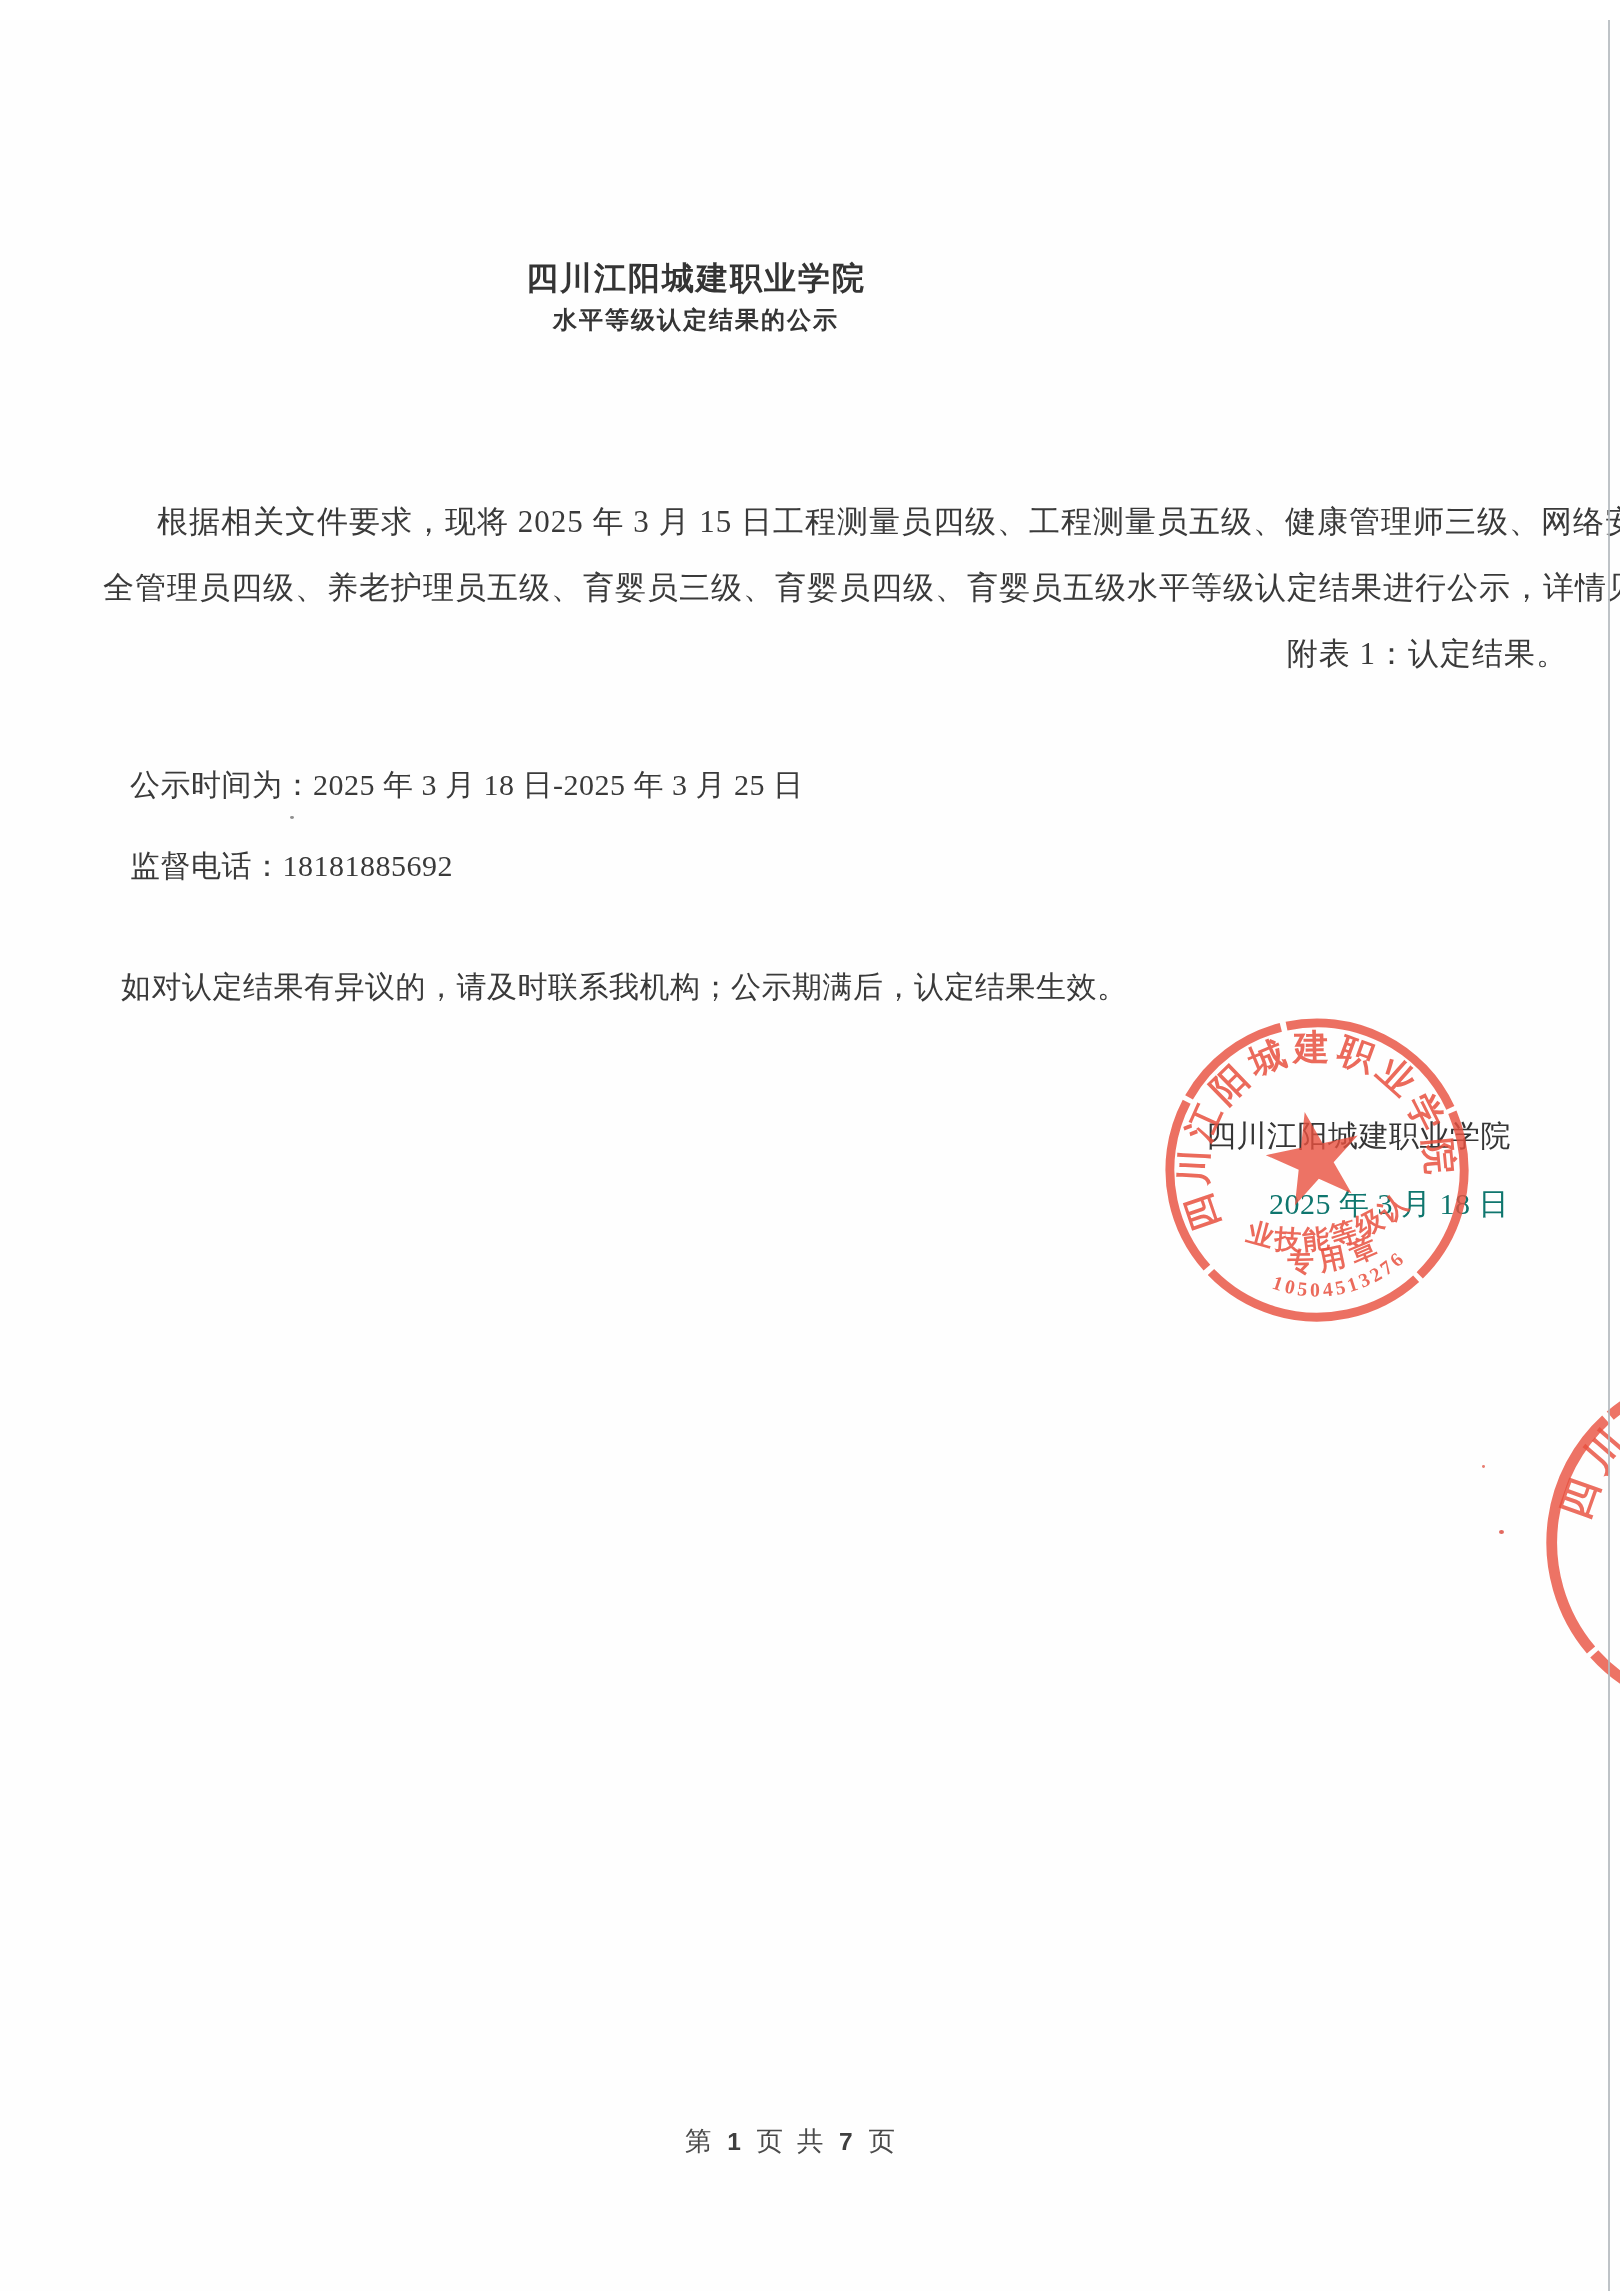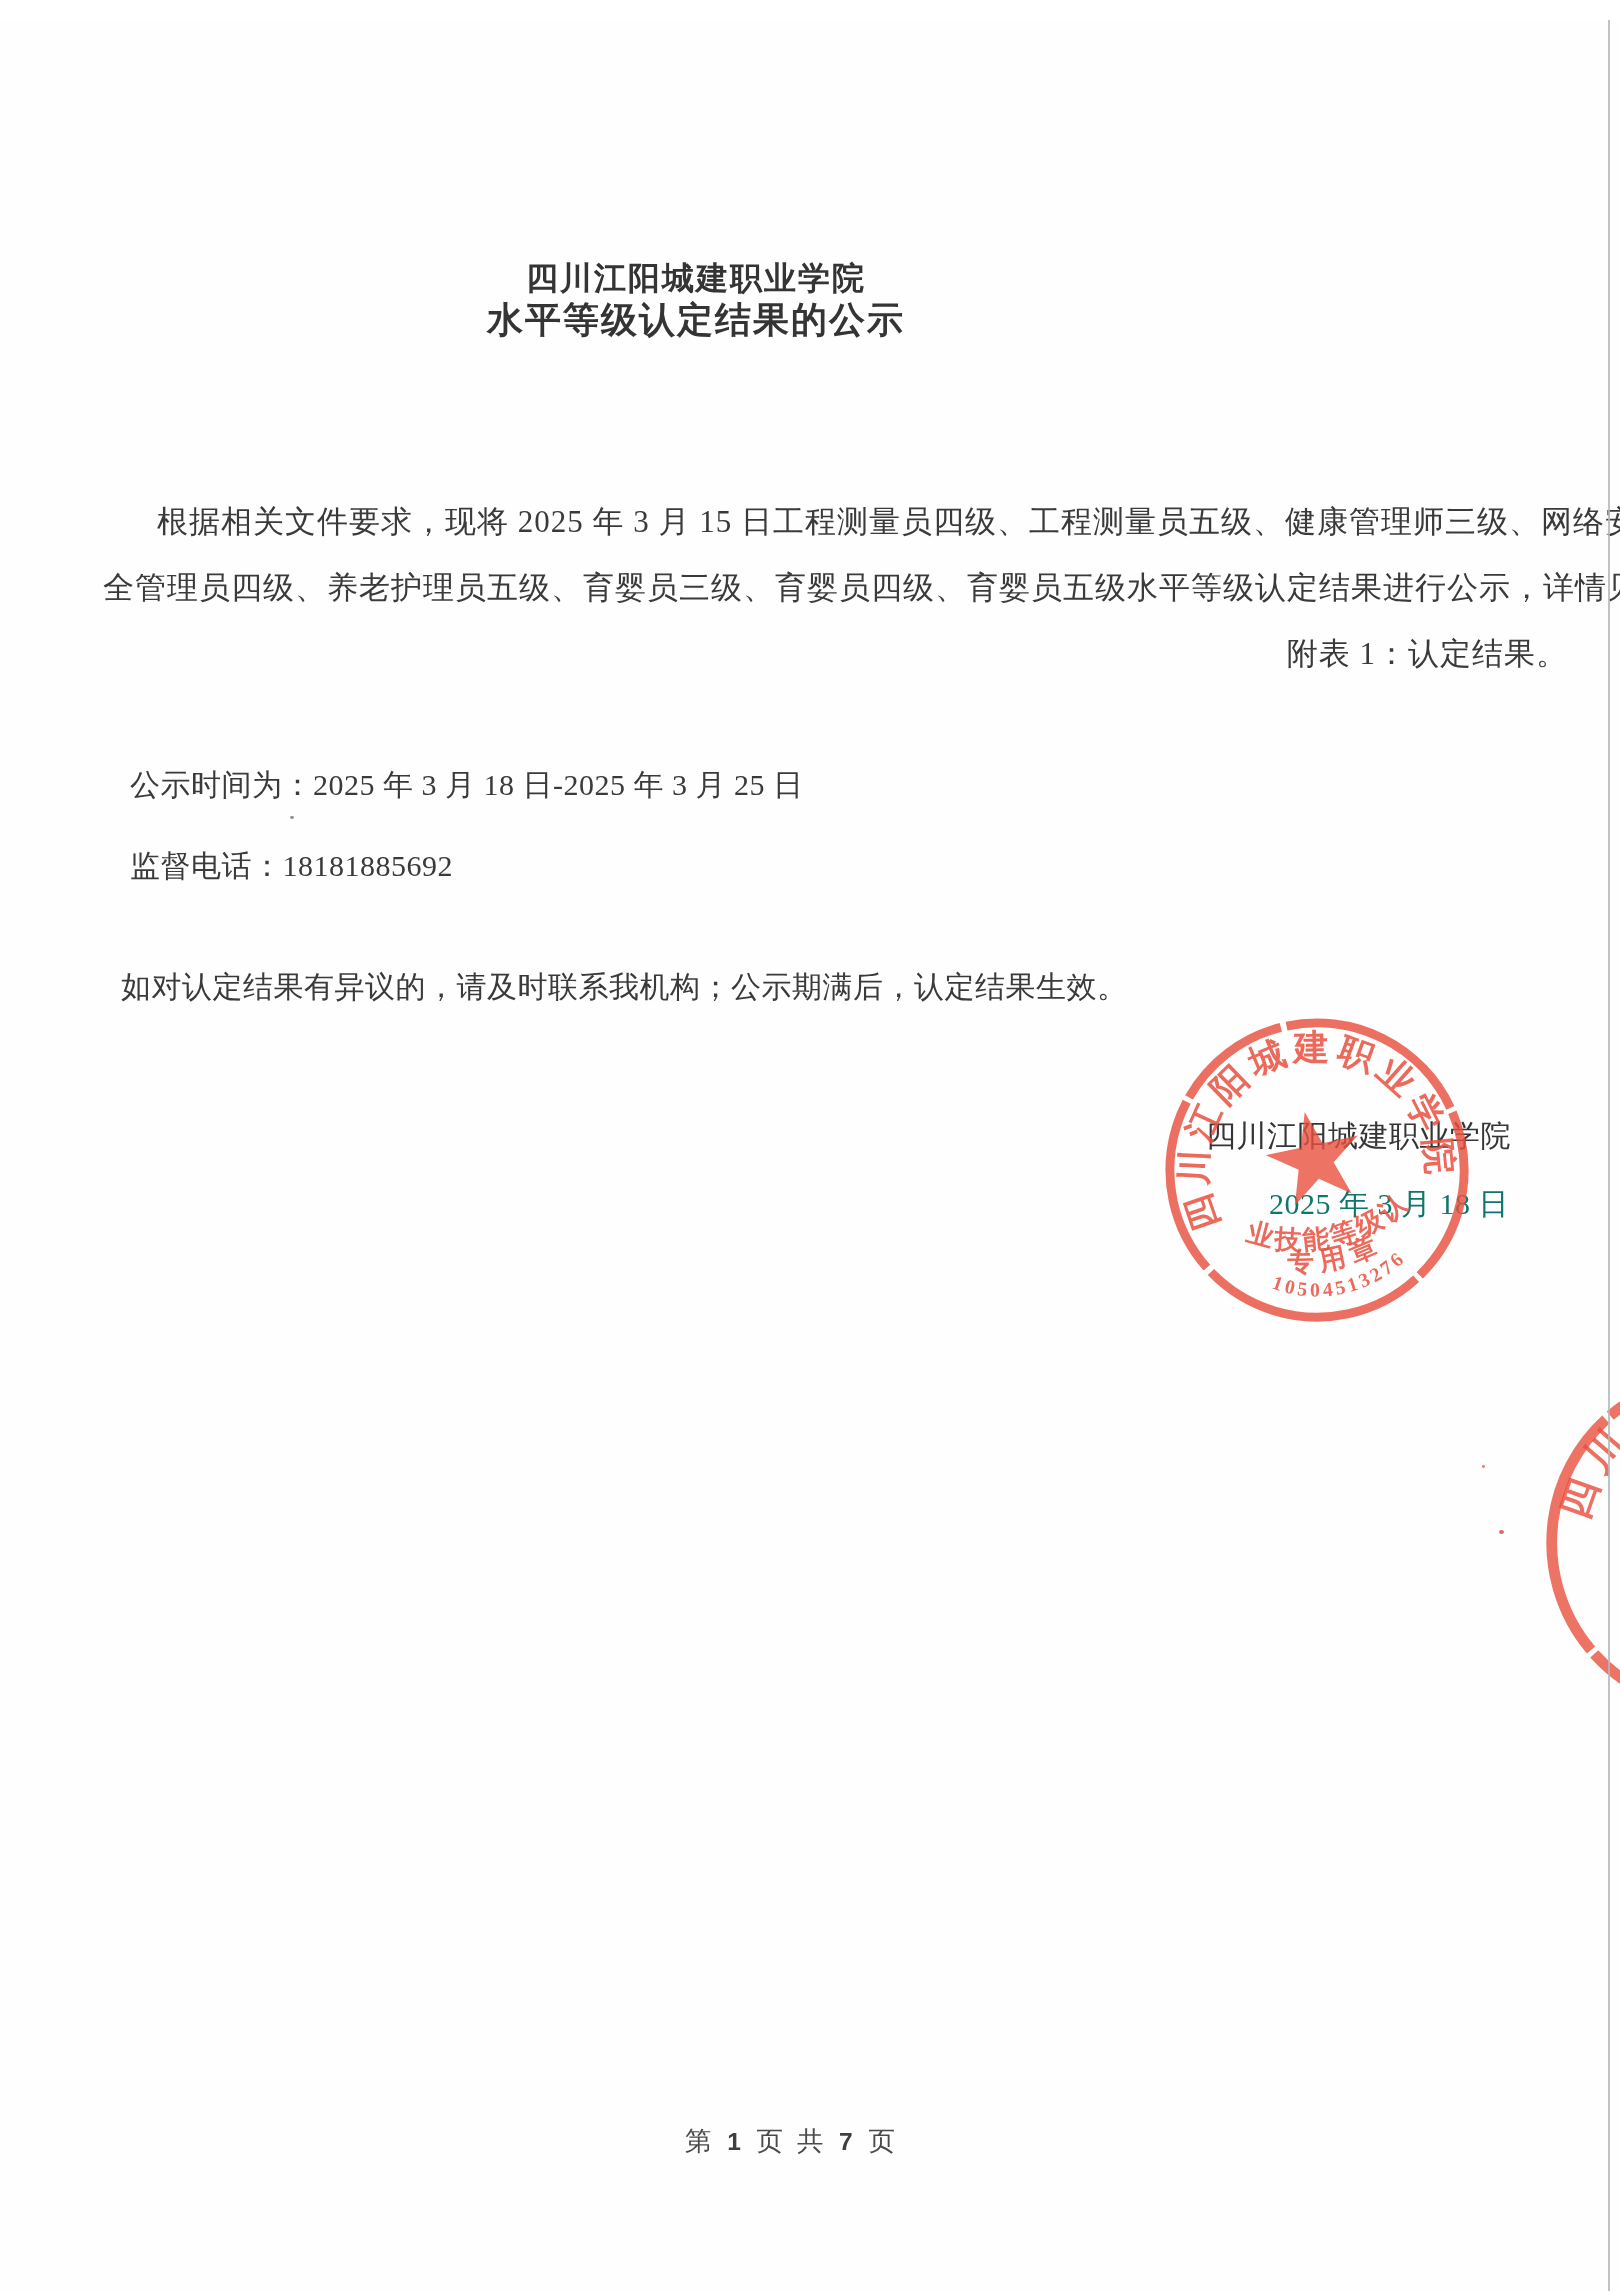--- a/index.html
+++ b/index.html
@@ -12,21 +12,21 @@
     color:#3a3a3a;
     margin-top:20px;
   }
   
   .title-block{
     position:absolute;left:0;top:239px;width:1392px;
     text-align:center;font-weight:700;color:#343434;
   }
   .title-l1{font-size:32px;line-height:39px;letter-spacing:2px;}
   .title-l2{font-size:39px;line-height:49px;letter-spacing:1px;margin-top:5.9px;}
-  .title-l3{font-size:36px;line-height:45px;letter-spacing:2px;}
+  .title-l3{font-size:24px;line-height:45px;letter-spacing:2px;}
   
   .para1{
     position:absolute;left:103px;top:469px;width:1465px;
     font-size:31px;line-height:66px;letter-spacing:1px;
   }
   .para1 .jline{text-align:justify;text-align-last:justify;white-space:nowrap;}
   .para1 .iline{text-indent:54px;}
   .para1 .lline{text-align:right;}
   .info-line{position:absolute;font-size:30px;line-height:35px;letter-spacing:0.5px;white-space:nowrap;}
   .time-line{left:130px;top:747px;}

